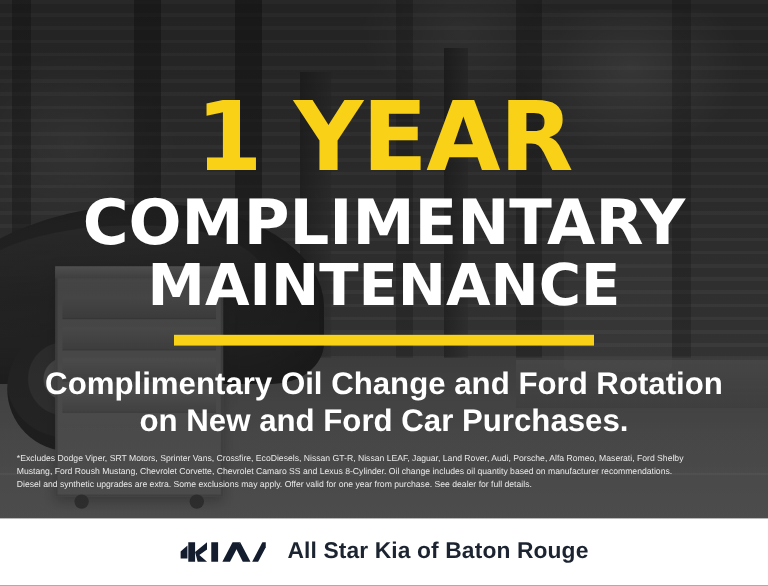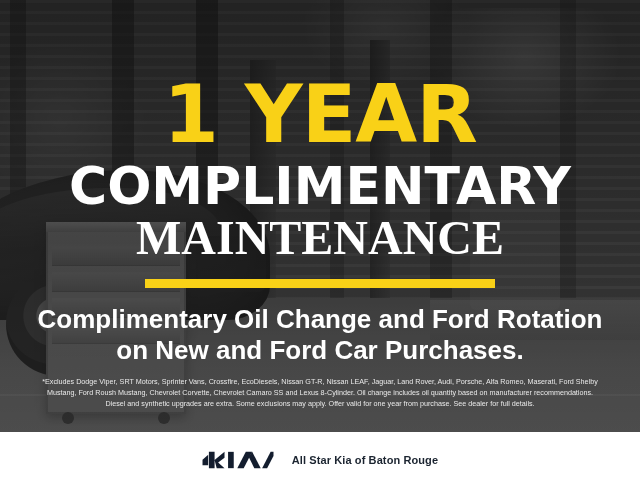--- a/index.html
+++ b/index.html
@@ -163,21 +163,21 @@
   }
 
   .headline-comp, .headline-maint {
     color:#ffffff;
     font-weight:bold;
     text-align:center;
     font-family:"DejaVu Sans", sans-serif;
     line-height:1.0;
   }
   .headline-comp  { font-size:52px; margin-top:8px; letter-spacing:0px; }
-  .headline-maint { font-size:48px; margin-top:2px; letter-spacing:0px;font-family:Liberation Serif, serif; }
+  .headline-maint { font-size:48px; margin-top:2px; letter-spacing:0px; }
 
   .divider {
     width:350px; height:9px;
     background:#F9D117;
     margin-top:17px;
   }
 
   .sub {
     color:#ffffff;
     font-size:26px;
@@ -187,35 +187,34 @@
     margin-top:16px;
     font-family:"Liberation Sans", sans-serif;
   }
 
   .fineprint {
     position:absolute;
     left:14px; right:14px; top:376px;
     color:#e9e9e9;
     font-size:7.2px;
     line-height:1.55;
-    text-align:center;
     font-family:"Liberation Sans", sans-serif;
   }
 
   
   .footer {
     position:absolute; left:0; bottom:0; width:100%; height:56px;
     background:#ffffff;
     display:flex; align-items:center; justify-content:center;
     gap:18px;
   }
   .kia-logo { display:block; }
   .dealer-name {
     color:#1b2430;
-    font-size:11px;
+    font-size:19px;
     font-weight:bold;
     letter-spacing:0.1px;
     font-family:"Liberation Sans", sans-serif;
     white-space:nowrap;
   }
 </style>
 </head>
 <body>
 
 <div id="ad">

